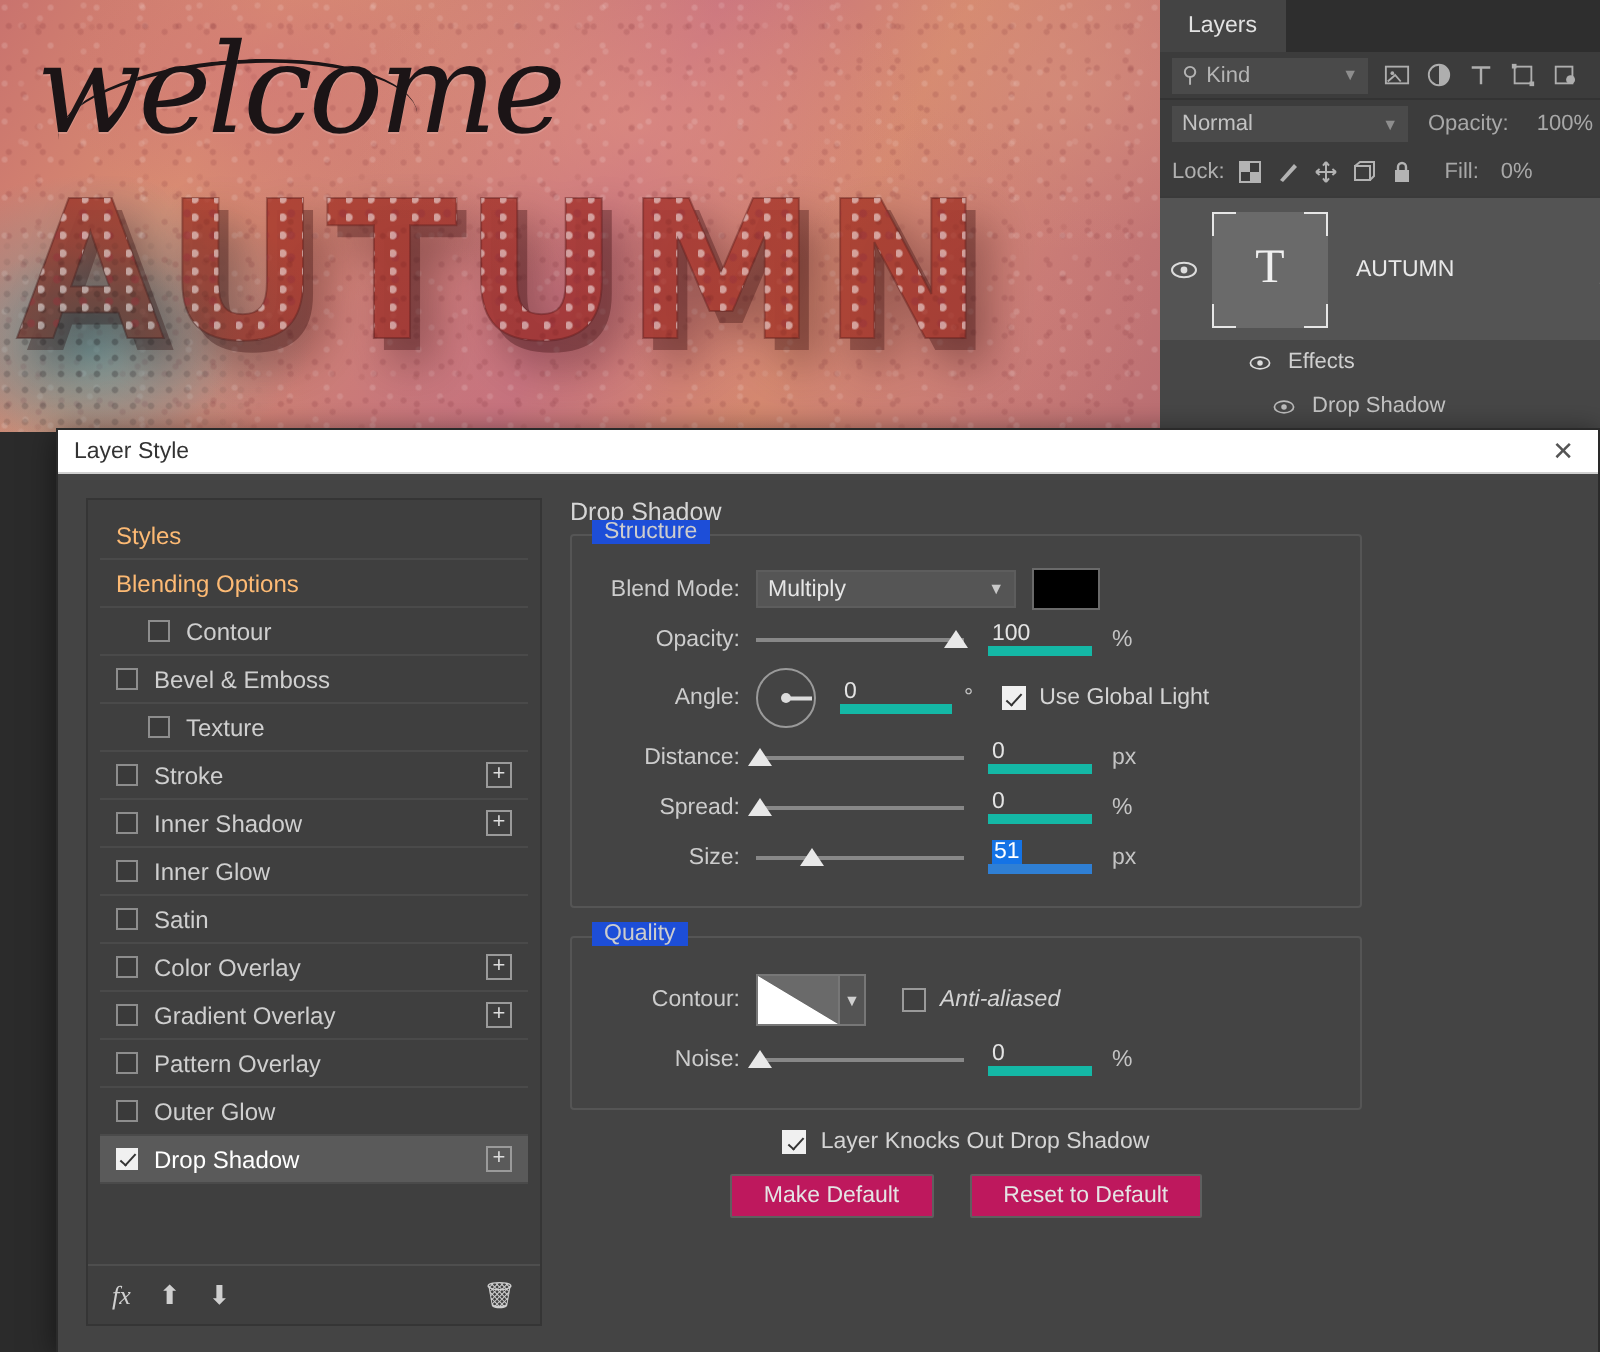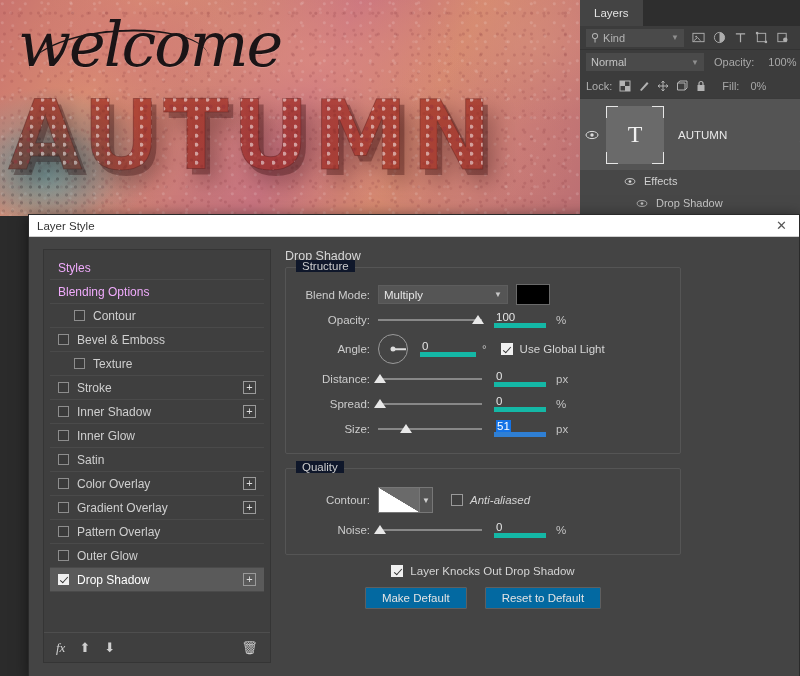--- a/index.html
+++ b/index.html
@@ -174,21 +174,21 @@
     position: absolute; left: 14px; top: 12px; width: 228px; height: 414px;
     background: #3f3f3f; border: 1px solid #353535;
     display: flex; flex-direction: column;
   }
   .styles-list { flex: 1; padding: 6px 6px 0 6px; overflow: hidden; }
   .st-item {
     height: 24px; display: flex; align-items: center;
     border-bottom: 1px solid #4a4a4a; color: #cfcfcf; font-size: 12px;
     padding-left: 8px; position: relative;
   }
-  .st-item.header { color: #f0abfc; }
+  .st-item.header { color: #fdba74; }
   .st-item.selected { background: #5a5a5a; color: #fff; }
   .st-item.indent { padding-left: 24px; }
   .cb {
     width: 11px; height: 11px; border: 1px solid #8d8d8d; background: #3a3a3a;
     margin-right: 8px; flex: 0 0 auto; position: relative;
   }
   .cb.checked { background: #f0f0f0; border-color: #f0f0f0; }
   .cb.checked::after {
     content: ""; position: absolute; left: 3px; top: 0px;
     width: 3px; height: 7px; border: solid #333;
@@ -210,21 +210,21 @@
   
   .settings {
     position: absolute; left: 256px; top: 12px; width: 396px; height: 414px;
   }
   .sec-title { color: #d6d6d6; font-size: 12.5px; margin-bottom: 4px; }
   .fieldset {
     border: 1px solid #555; border-radius: 2px; position: relative;
     margin-bottom: 14px; padding: 14px 12px 12px 12px;
   }
   .fieldset > .legend {
-    position: absolute; top: -8px; left: 10px; background: #0f172a;
+    position: absolute; top: -8px; left: 10px; background: #1d4ed8;
     padding: 0 6px; color: #cdcdcd; font-size: 11.5px;
   }
   .row { display: flex; align-items: center; height: 25px; }
   .lbl { color: #cccccc; font-size: 11.5px; text-align: right; }
   .lbl.w80 { width: 80px; padding-right: 8px; }
   .select {
     height: 19px; background: #555; color: #e6e6e6; font-size: 11.5px;
     display: flex; align-items: center; padding: 0 5px; position: relative;
     border: 1px solid #5d5d5d;
   }
@@ -277,21 +277,21 @@
   .contour-box::after {
     content: ""; position: absolute; inset: 0;
     background: linear-gradient(to top right, #fff 0 49.5%, transparent 50.5% 100%);
   }
   .contour-caret {
     width: 13px; height: 26px; background: #545454; border: 1px solid #777; border-left: 0;
     display: inline-flex; align-items: center; justify-content: center;
     color: #d0d0d0; font-size: 8px;
   }
   .btn-flat {
-    background: #0369a1; color: #e4e4e4; font-size: 11.5px;
+    background: #be185d; color: #e4e4e4; font-size: 11.5px;
     border: 1px solid #5f5f5f; padding: 4px 16px; border-radius: 1px;
   }
 
   
   .rightcol { position: absolute; left: 664px; top: 12px; width: 96px; }
   .btn-pill {
     display: block; width: 126px; height: 25px; margin-bottom: 10px;
     border: 1px solid #7d7d7d; border-radius: 13px; background: #4a4a4a;
     color: #e8e8e8; font-size: 11.5px; text-align: center; line-height: 23px;
   }

